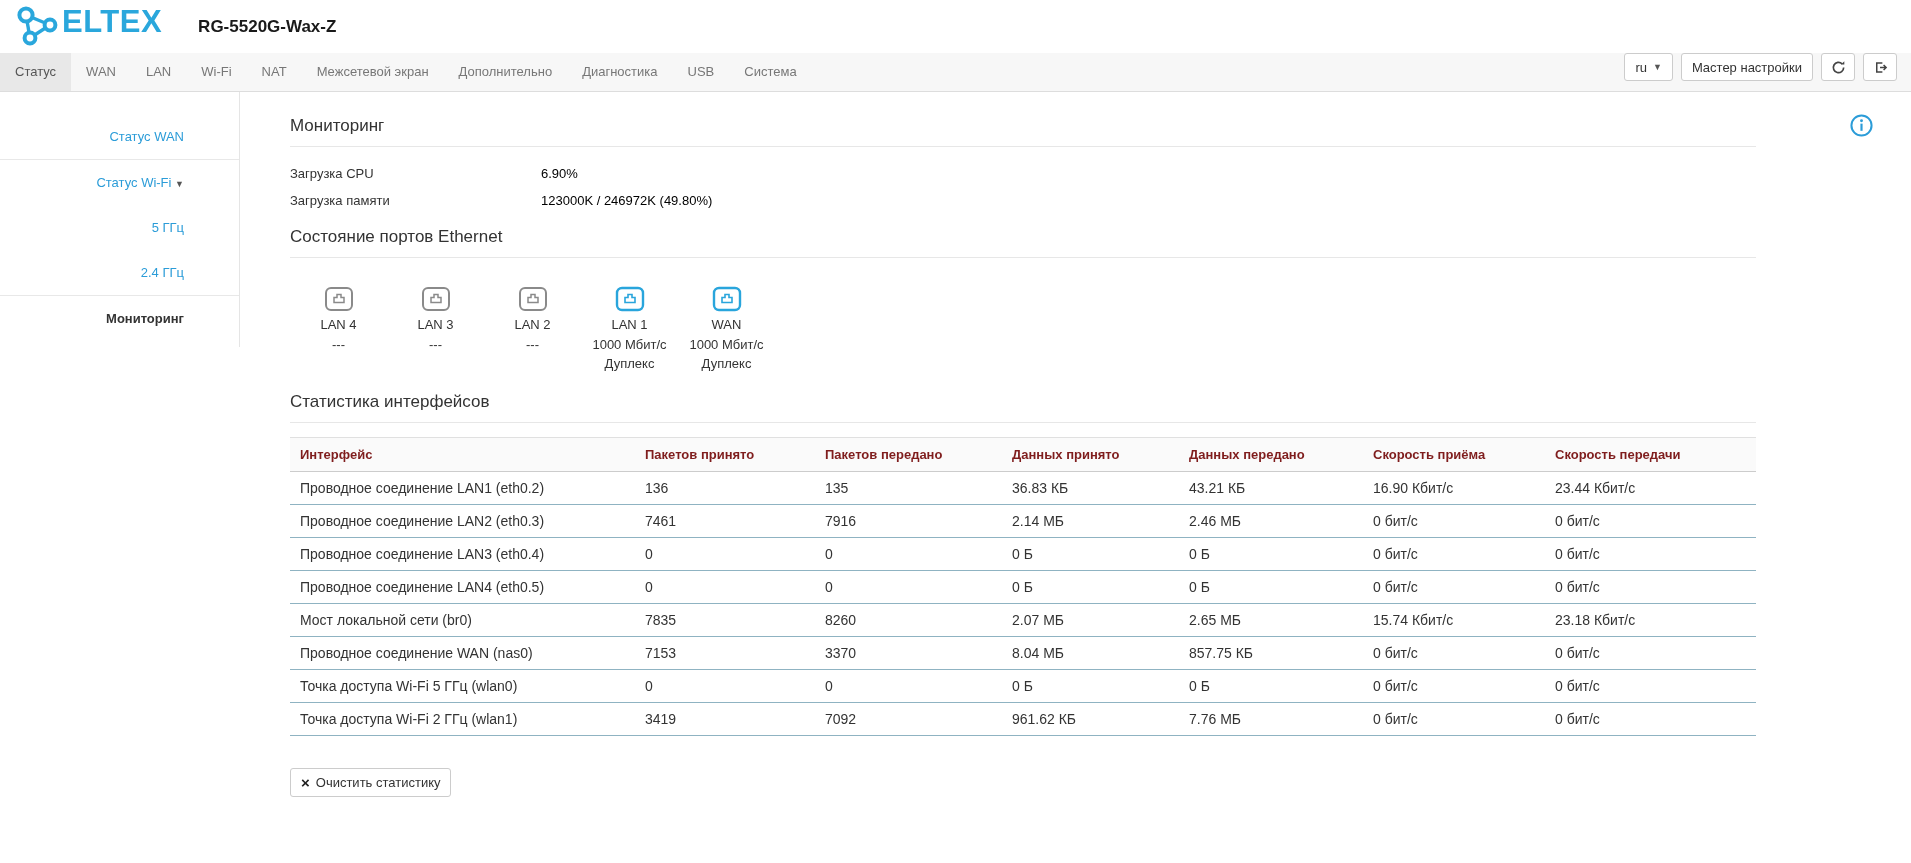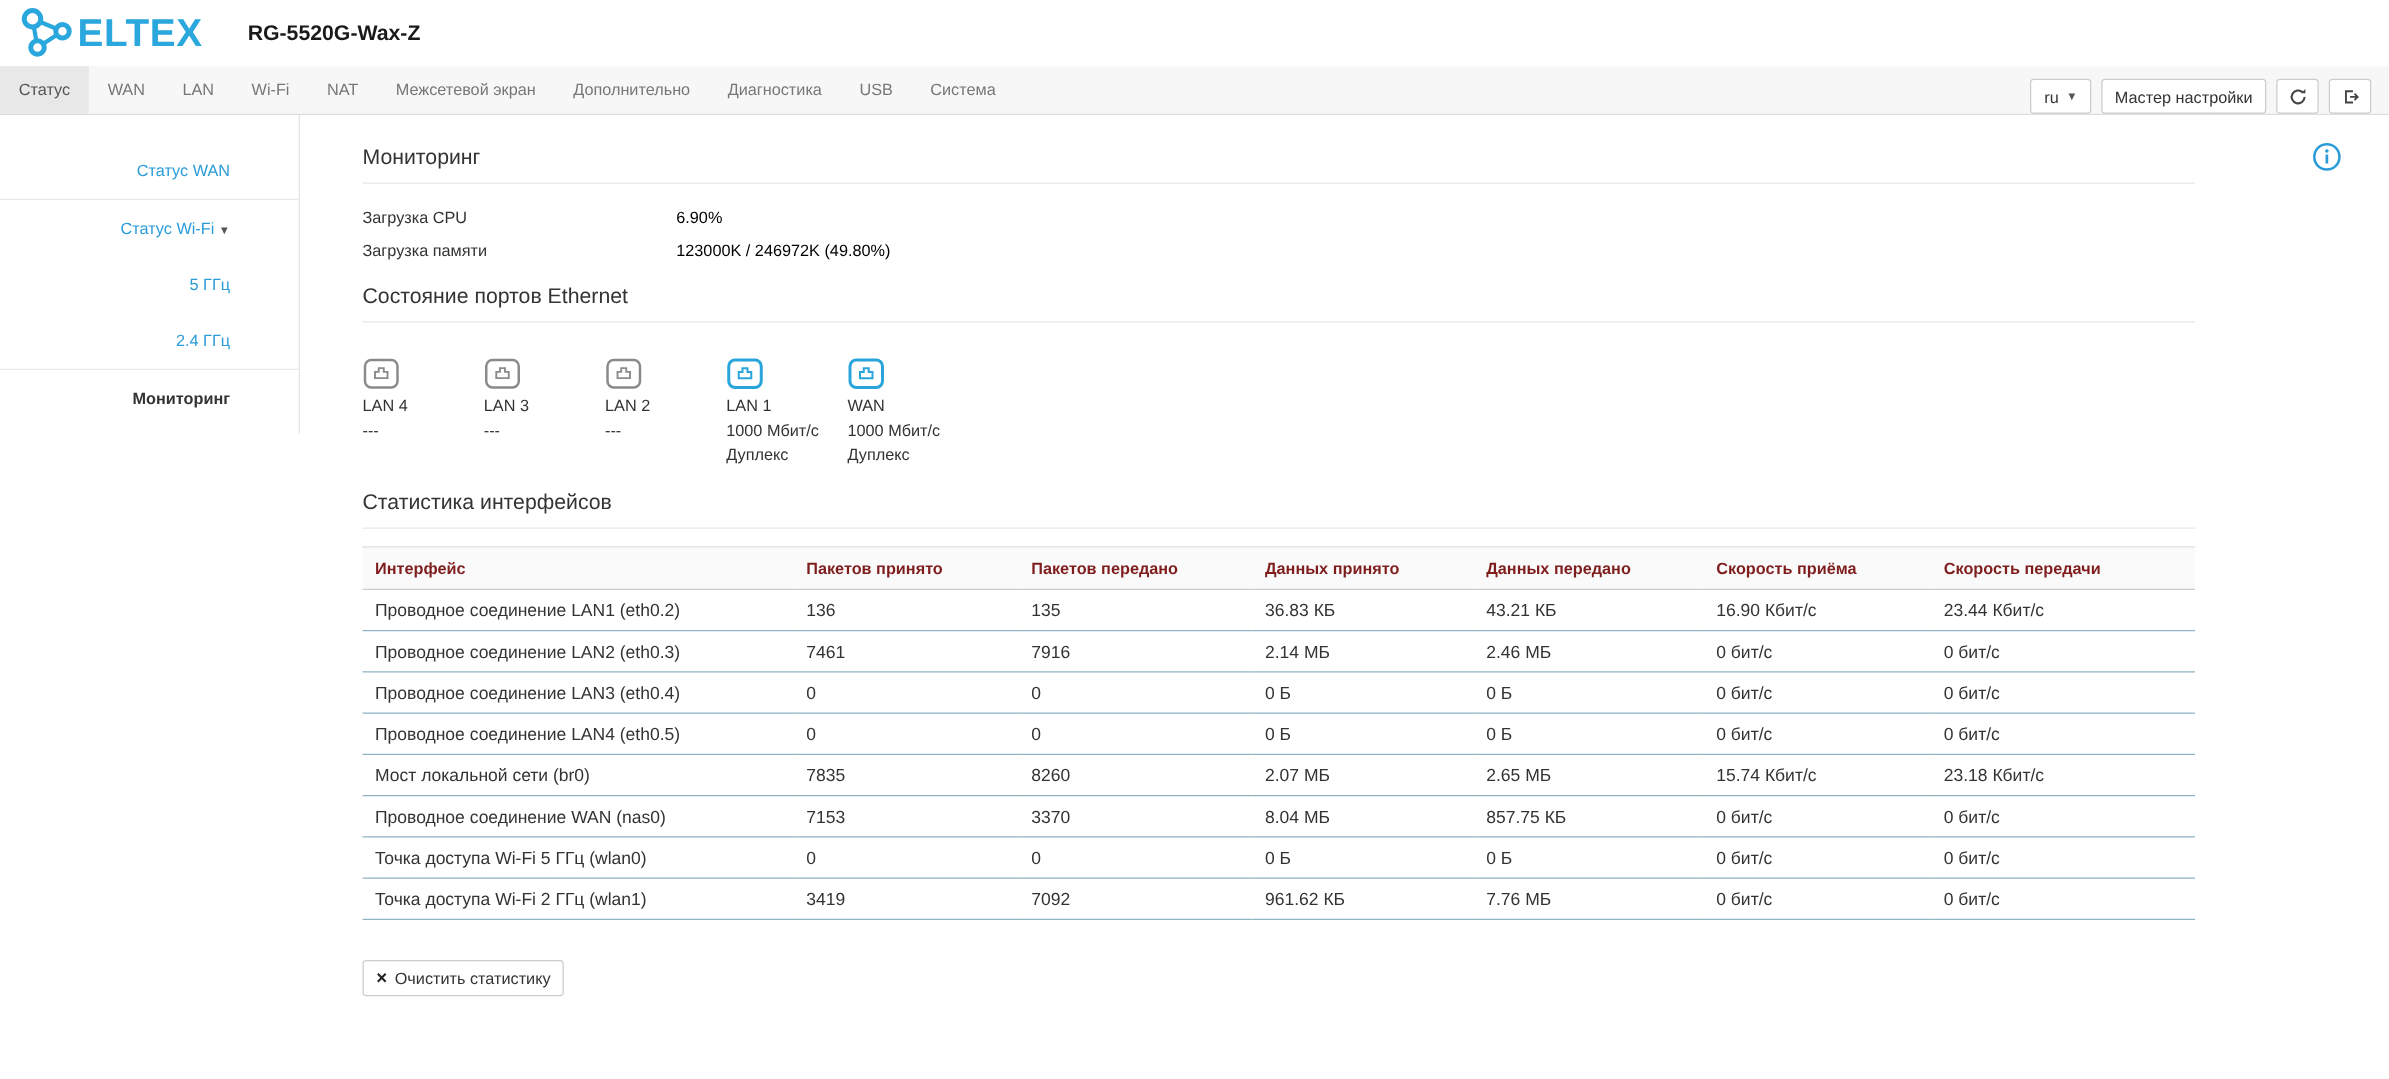--- a/index.html
+++ b/index.html
@@ -5,28 +5,28 @@
 <style>
   * { margin:0; padding:0; box-sizing:border-box; }
   html,body { background:#fff; }
   body {
     width:1911px; height:863px; overflow:hidden;
     font-family:"Liberation Sans","DejaVu Sans",sans-serif;
     font-size:13px; color:#333;
   }
   
   .header { height:53px; display:flex; align-items:center; padding-left:10px; }
-  .logo { display:flex; align-items:center; }
+  .logo { display:flex; align-items:flex-start; }
   .logo-text { font-size:31px; font-weight:bold; color:#2aa7dc; letter-spacing:.5px; margin-left:2px; }
   .device-title { font-size:17px; font-weight:bold; color:#1a1a1a; margin-left:36px; }
   
   .nav { height:39px; background:#f7f7f7; border-bottom:1px solid #ddd; display:flex; align-items:stretch; }
   .tab { padding:0 15px; line-height:38px; color:#777; cursor:pointer; white-space:nowrap; }
   .tab.active { background:#e8e8e8; color:#555; }
-  .nav-right { margin-left:auto; display:flex; align-items:flex-end; gap:8px; padding-right:14px; }
+  .nav-right { margin-left:auto; display:flex; align-items:flex-start; gap:8px; padding-right:14px; }
   .btn {
     background:#fff; border:1px solid #ccc; border-radius:3px; height:28px;
     padding:0 10px; font-size:13px; color:#333; display:inline-flex;
     align-items:center; gap:6px; cursor:pointer; font-family:inherit; white-space:nowrap;
   }
   .icon-btn { width:34px; justify-content:center; padding:0; }
   .caret { font-size:9px; color:#555; }
   
   .main { display:flex; height:770px; }
   .sidebar { width:240px; flex-shrink:0; border-right:1px solid #e5e5e5; align-self:flex-start; padding:22px 0 6px; }
@@ -39,21 +39,21 @@
     font-size:17px; font-weight:normal; color:#333;
     padding-bottom:10px; border-bottom:1px solid #e7e7e7; margin-bottom:14px;
   }
   .section { margin-bottom:14px; }
   
   .kv-row { display:flex; padding:5px 0; margin-bottom:2px; }
   .kv-label { width:230px; text-align:left; color:#333; }
   .kv-value { margin-left:21px; color:#000000; }
   
   .ports { display:flex; padding:14px 0 4px; }
-  .port { width:97px; text-align:left; line-height:1.5; font-size:13px; }
+  .port { width:97px; text-align:center; line-height:1.5; font-size:13px; }
   .port-icon { height:28px; margin-bottom:1px; }
   .port-gray { color:#8a8a8a; }
   .port-active { color:#29a5dc; }
   
   table { width:100%; border-collapse:collapse; margin-top:10px; table-layout:fixed; }
   thead th {
     text-align:left; font-weight:bold; font-size:13px; color:#7f1d1d;
     padding:9px 10px; background:#fafafa;
     border-top:1px solid #e0e0e0; border-bottom:1px solid #ccc;
   }

